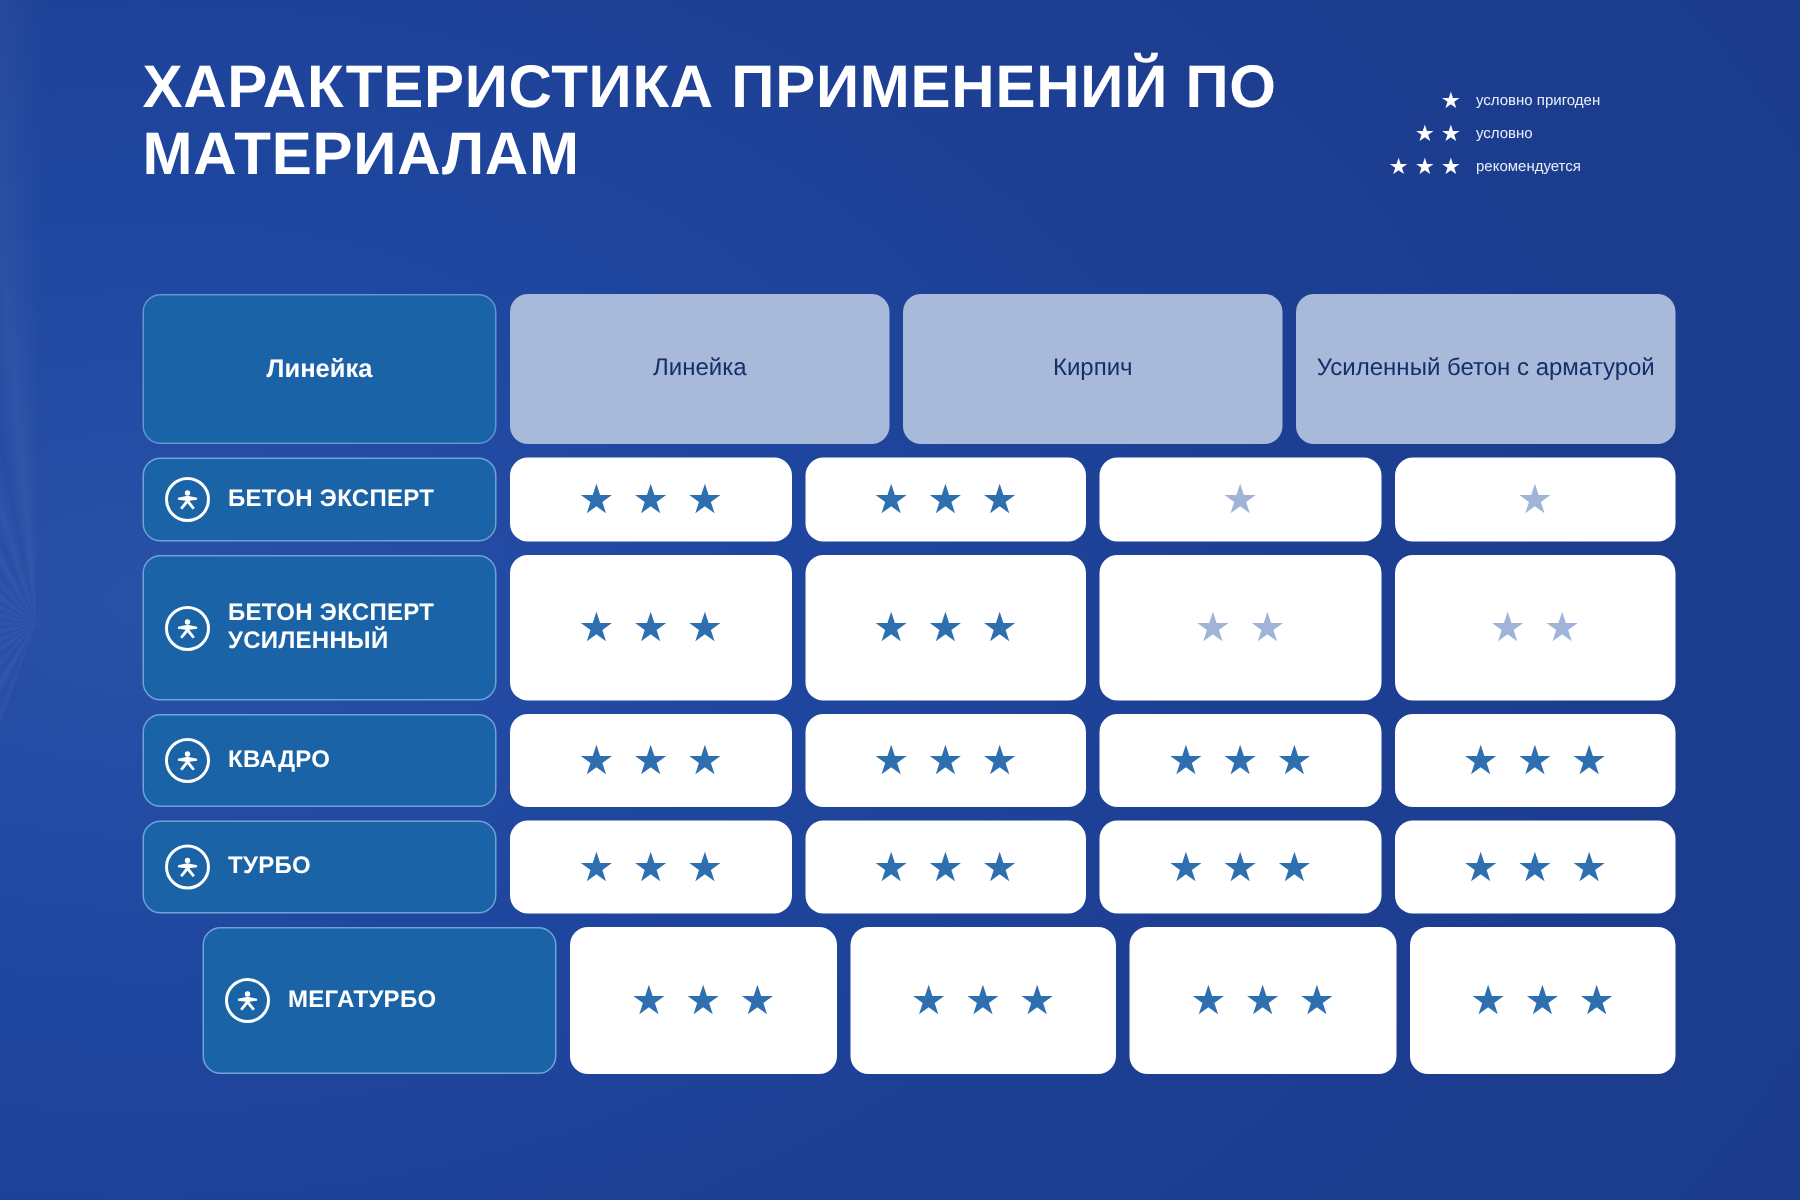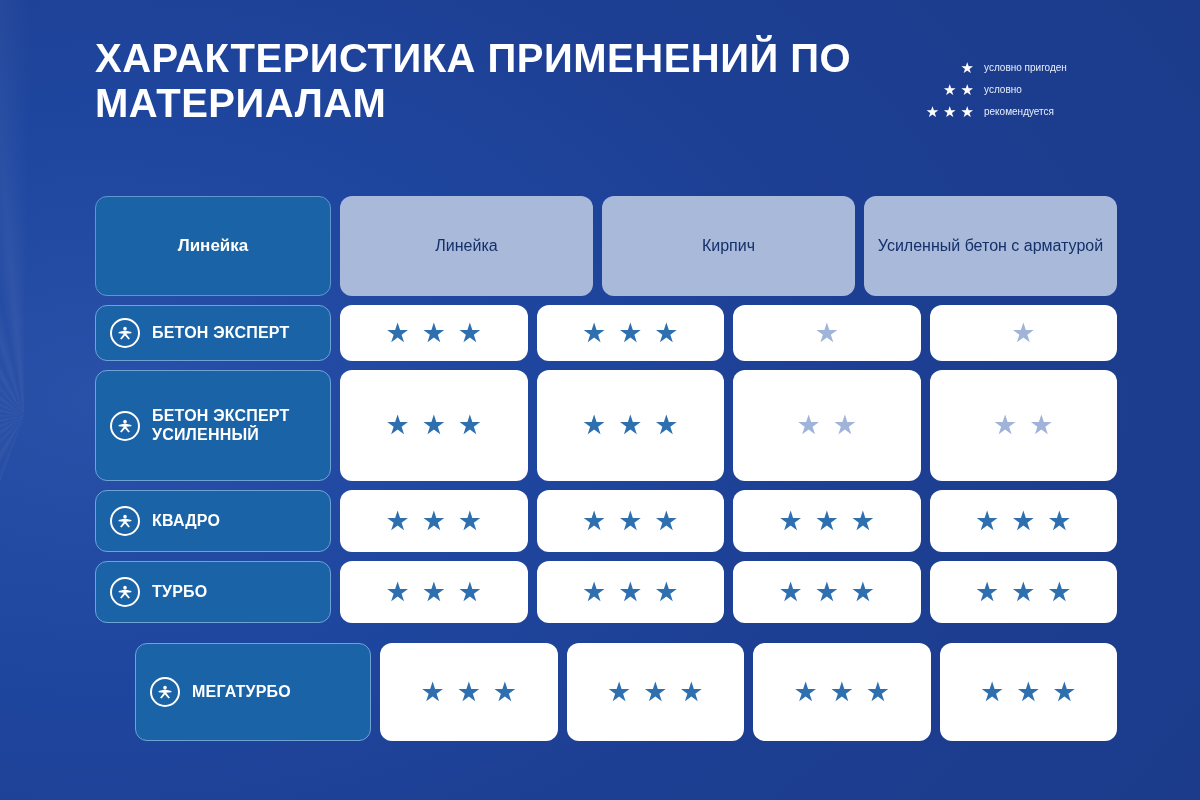--- a/index.html
+++ b/index.html
@@ -125,21 +125,21 @@
     display: flex; align-items: center; justify-content: center;
     gap: 12px;
   }
   .star { font-size: 27px; line-height: 1; }
   .star.full { color: #2e6fb0; }
   .star.weak { color: #9fb4d8; }
 
   
   .r0 .cell-line > *, .r0 .cell-mat > * { height: 100px; }
   .r1 .cell-line > *, .r1 .cell-mat > * { height: 56px; }
-  .r2 .cell-line > *, .r2 .cell-mat > * { height: 111px; }
+  .r2 .cell-line > *, .r2 .cell-mat > * { height: 97px; }
   .r3 .cell-line > *, .r3 .cell-mat > * { height: 62px; }
   .r4 .cell-line > *, .r4 .cell-mat > * { height: 62px; }
   .r5 .cell-line > *, .r5 .cell-mat > * { height: 98px; }
 </style>
 </head>
 <body>
 
 <div id="poster">
   <div id="rays"></div>
 
@@ -297,21 +297,21 @@
               </div>
             </div>
             <div class="cell-mat">
               <div class="star-cell">
                 <span class="star full">★</span>
                 <span class="star full">★</span>
                 <span class="star full">★</span>
               </div>
             </div>
           </div>
-          <div class="row r4" style="margin-bottom: 20px;">
+          <div class="row r4" style="margin-bottom: 9px;">
             <div class="cell-line">
               <div class="line-cell">
                 <span class="badge">
                   <svg width="18" height="18" viewBox="0 0 24 24" aria-hidden="true">
                     <circle cx="12" cy="6.2" r="2.4" fill="#ffffff"></circle>
                     <path d="M3.5 10.5 L12 8.6 L20.5 10.5 L20.5 12.2 L13.6 13.1 L18.6 19.6 L16.6 20.8 L12 15.4 L7.4 20.8 L5.4 19.6 L10.4 13.1 L3.5 12.2 Z" fill="#ffffff"></path>
                   </svg>
                 </span>
                 <span>ТУРБО</span>
               </div>

